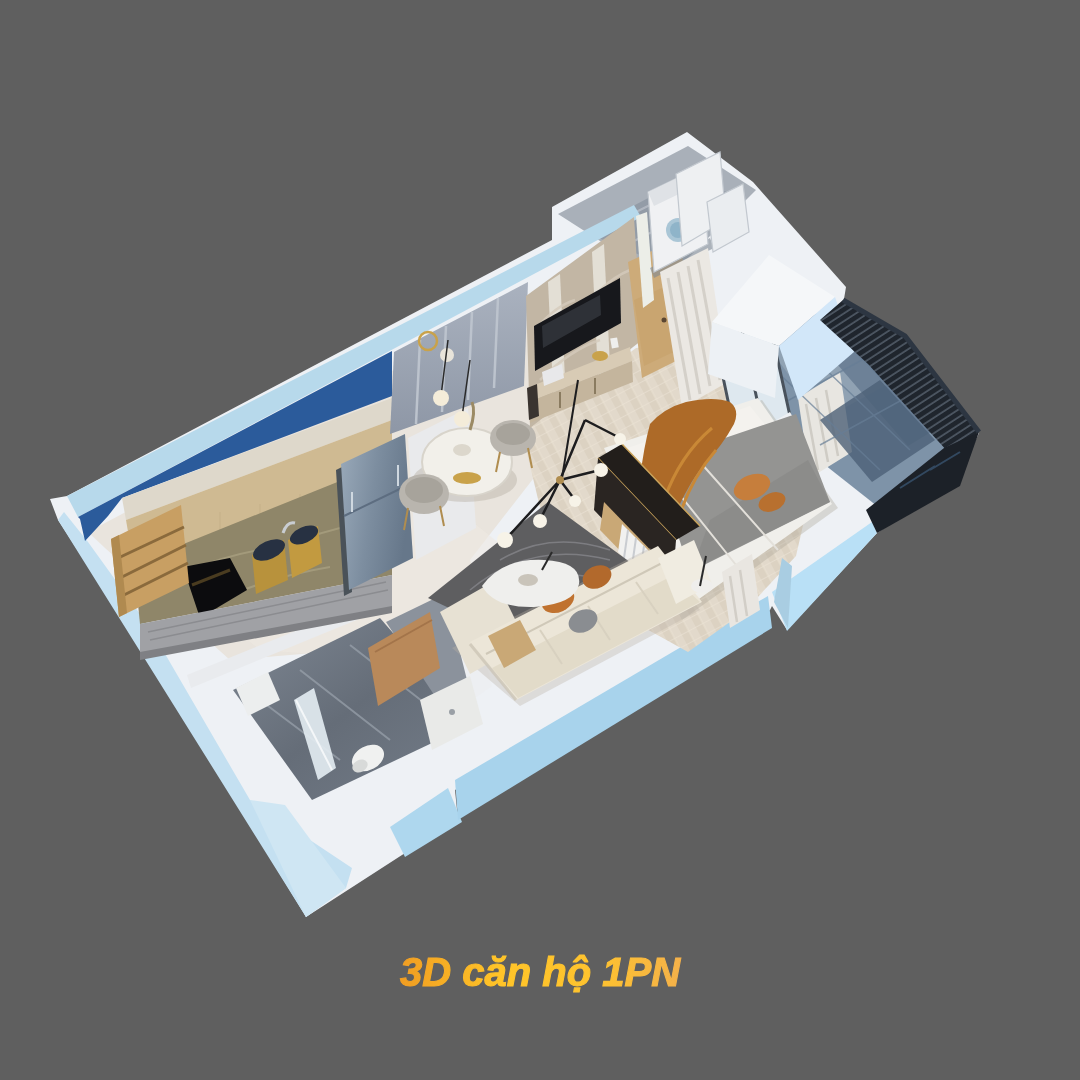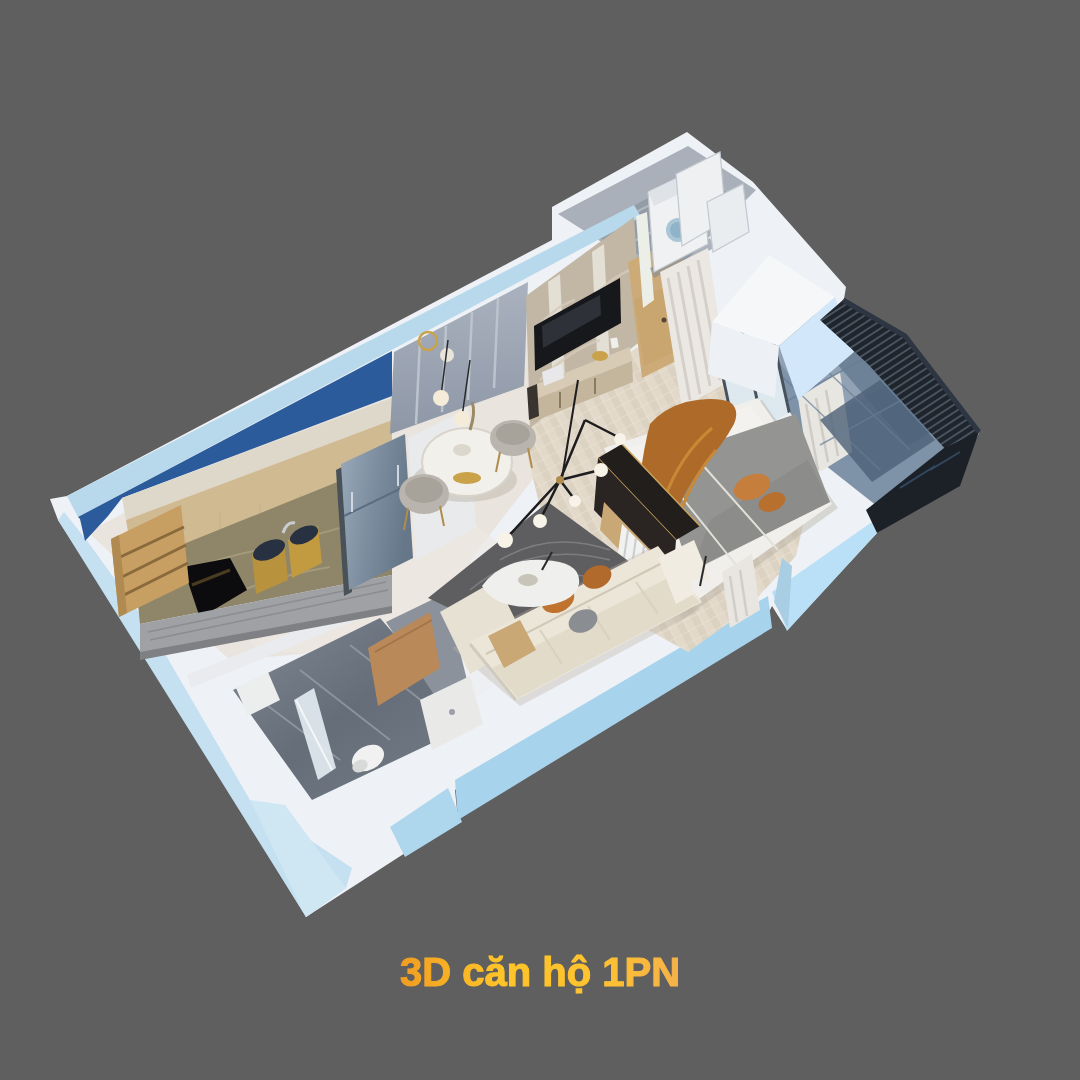--- a/index.html
+++ b/index.html
@@ -1,16 +1,16 @@
 <!DOCTYPE html>
 <html><head>
 <meta charset="utf-8">
 <style>
   html,body{margin:0;padding:0;background:#5f5f5f;}
-  #stage{position:relative;width:1080px;height:1080px;overflow:hidden;background:#5f5f5f;font-family:"Liberation Sans",sans-serif;}
+  #stage{position:relative;width:1080px;height:1080px;overflow:hidden;background:#5f5f5f;font-family:"Liberation Sans",sans-serif;font-style:italic;}
 </style>
 </head>
 <body>
 <div id="stage">
 <svg width="1080" height="1080" viewBox="0 0 1080 1080">
 <defs>
   <linearGradient id="txtgrad" x1="0" y1="0" x2="1" y2="0">
     <stop offset="0" stop-color="#f09d22"></stop>
     <stop offset="0.35" stop-color="#ffc428"></stop>
     <stop offset="0.7" stop-color="#fec32f"></stop>

